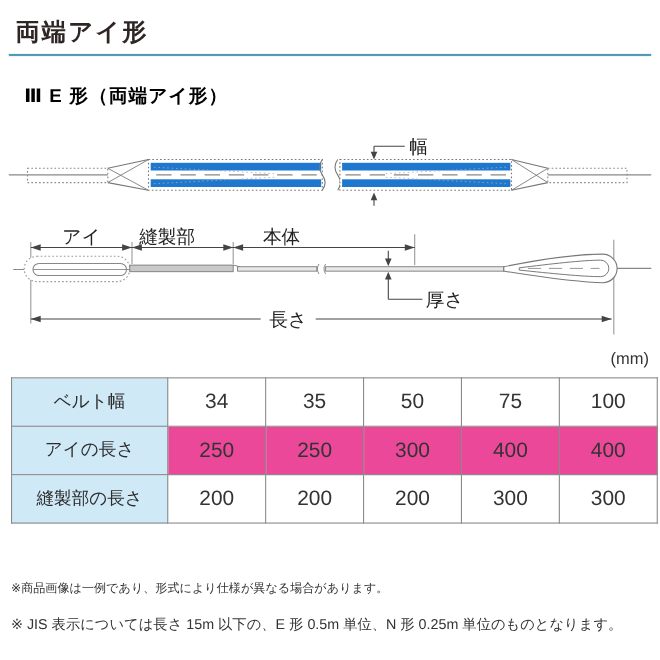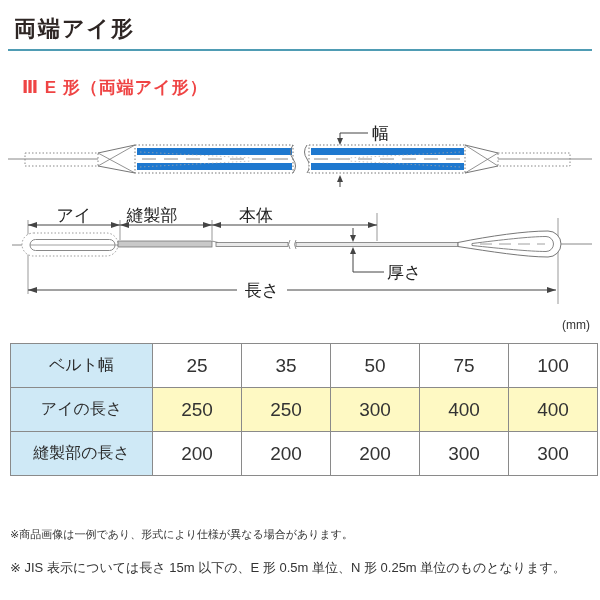--- a/index.html
+++ b/index.html
@@ -11,39 +11,39 @@
   .abs{position:absolute;}
   
   .page-title{
     left:14px;top:14px;font-size:22px;font-weight:bold;color:#2e2624;
     letter-spacing:2px;
   }
   .title-underline{
     left:8px;top:49px;width:584px;height:2px;background:#4f9cb4;
   }
   .subtitle{
-    left:22px;top:76px;font-size:17px;font-weight:bold;color:#ef4444;
+    left:22px;top:76px;font-size:17px;font-weight:bold;color:#000000;
     letter-spacing:1px;
     text-align:center;
   }
   
   svg text{font-family:"Liberation Sans","DejaVu Sans",sans-serif;fill:#222;}
   
-  .unit-label{top:318px;right:10px;font-size:12px;color:#333;}
+  .unit-label{top:318px;right:10px;font-size:15px;color:#333;}
   table.spec{
     position:absolute;left:10px;top:343px;border-collapse:collapse;
     table-layout:fixed;width:581px;border-radius:11px;
   }
   table.spec td{
     border:1px solid #8a8a8a;height:43px;text-align:center;vertical-align:middle;
     padding:0;
   }
   td.rowlabel{background:#cfe9f6;font-size:16px;color:#2b2b2b;width:141px;}
   td.val{font-size:19px;color:#333;width:88px;background:#ffffff;}
-  tr.alt td.val{background:#fef9c3;}
+  tr.alt td.val{background:#ec4899;}
   
   .footnote1{left:10px;top:527px;font-size:11px;color:#333;}
   .footnote2{left:10px;top:559px;font-size:13px;color:#333;}
 </style>
 </head>
 <body>
 
 <div class="abs page-title">両端アイ形</div>
 <div class="abs title-underline"></div>
 <div class="abs subtitle">Ⅲ E 形（両端アイ形）</div>
@@ -158,21 +158,21 @@
   <rect x="237" y="81" width="50" height="18" fill="#ffffff"></rect>
   <text x="262" y="96" font-size="17" text-anchor="middle">長さ</text>
 </svg>
 
 <div class="abs unit-label">(mm)</div>
 
 <table class="spec">
   <tbody>
     <tr>
       <td class="rowlabel">ベルト幅</td>
-      <td class="val">25</td>
+      <td class="val">34</td>
       <td class="val">35</td>
       <td class="val">50</td>
       <td class="val">75</td>
       <td class="val">100</td>
     </tr>
     <tr class="alt">
       <td class="rowlabel">アイの長さ</td>
       <td class="val">250</td>
       <td class="val">250</td>
       <td class="val">300</td>

